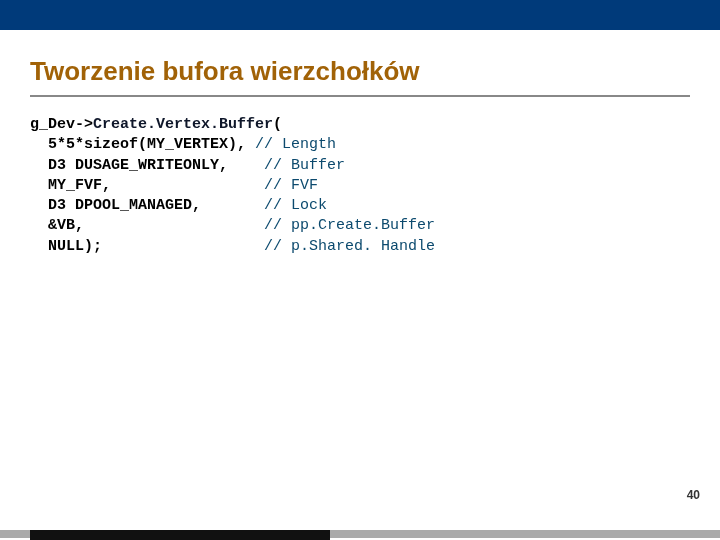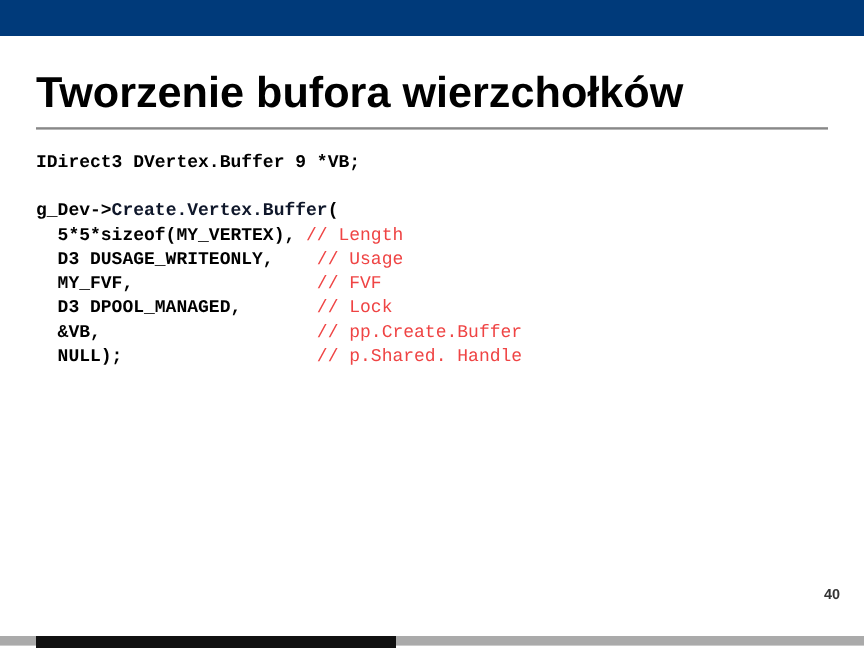--- a/index.html
+++ b/index.html
@@ -16,42 +16,42 @@
     position: absolute;
     left: 0; top: 0;
     width: 720px; height: 30px;
     background: #003a7a;
   }
   .main {
     position: absolute;
     left: 30px; right: 30px; top: 56px;
   }
   .title {
-    font-size: 36px;
+    font-size: 26px;
     font-weight: bold;
-    color: #000000;
+    color: #a16207;
     margin: 0 0 8px 0;
   }
   .title-underline {
     height: 2px;
     background: #888;
     width: 100%;
     margin-bottom: 18px;
   }
   .code {
     font-family: "Courier New", monospace;
     font-size: 15px;
     font-weight: bold;
     color: #000;
     white-space: pre;
     line-height: 1.35;
     margin-bottom: 20px;
   }
   .code .method { color: #0f172a; }
-  .code .comment { color: #ef4444; font-weight: normal; }
+  .code .comment { color: #0c4a6e; font-weight: normal; }
   .pagenum {
     position: absolute;
     right: 20px;
     bottom: 38px;
     font-size: 12px;
     font-weight: bold;
     color: #333;
   }
   .bottombar {
     position: absolute;
@@ -74,25 +74,24 @@
 </style>
 </head>
 <body>
 
 <div class="topbar"></div>
 
 <div class="main">
   <h1 class="title">Tworzenie bufora wierzchołków</h1>
   <div class="title-underline"></div>
 
-  <div class="code"><span>IDirect3 DVertex.Buffer 9 *VB;</span></div>
 
   <div class="code"><span>g_Dev-&gt;</span><span class="method">Create.Vertex.Buffer</span><span>(</span>
 <span>  5*5*sizeof(MY_VERTEX), </span><span class="comment">// Length</span>
-<span>  D3 DUSAGE_WRITEONLY,    </span><span class="comment">// Usage</span>
+<span>  D3 DUSAGE_WRITEONLY,    </span><span class="comment">// Buffer</span>
 <span>  MY_FVF,                 </span><span class="comment">// FVF</span>
 <span>  D3 DPOOL_MANAGED,       </span><span class="comment">// Lock</span>
 <span>  &amp;VB,                    </span><span class="comment">// pp.Create.Buffer</span>
 <span>  NULL);                  </span><span class="comment">// p.Shared. Handle</span></div>
 
 </div>
 
 <div class="pagenum">40</div>
 
 <div class="bottombar">

